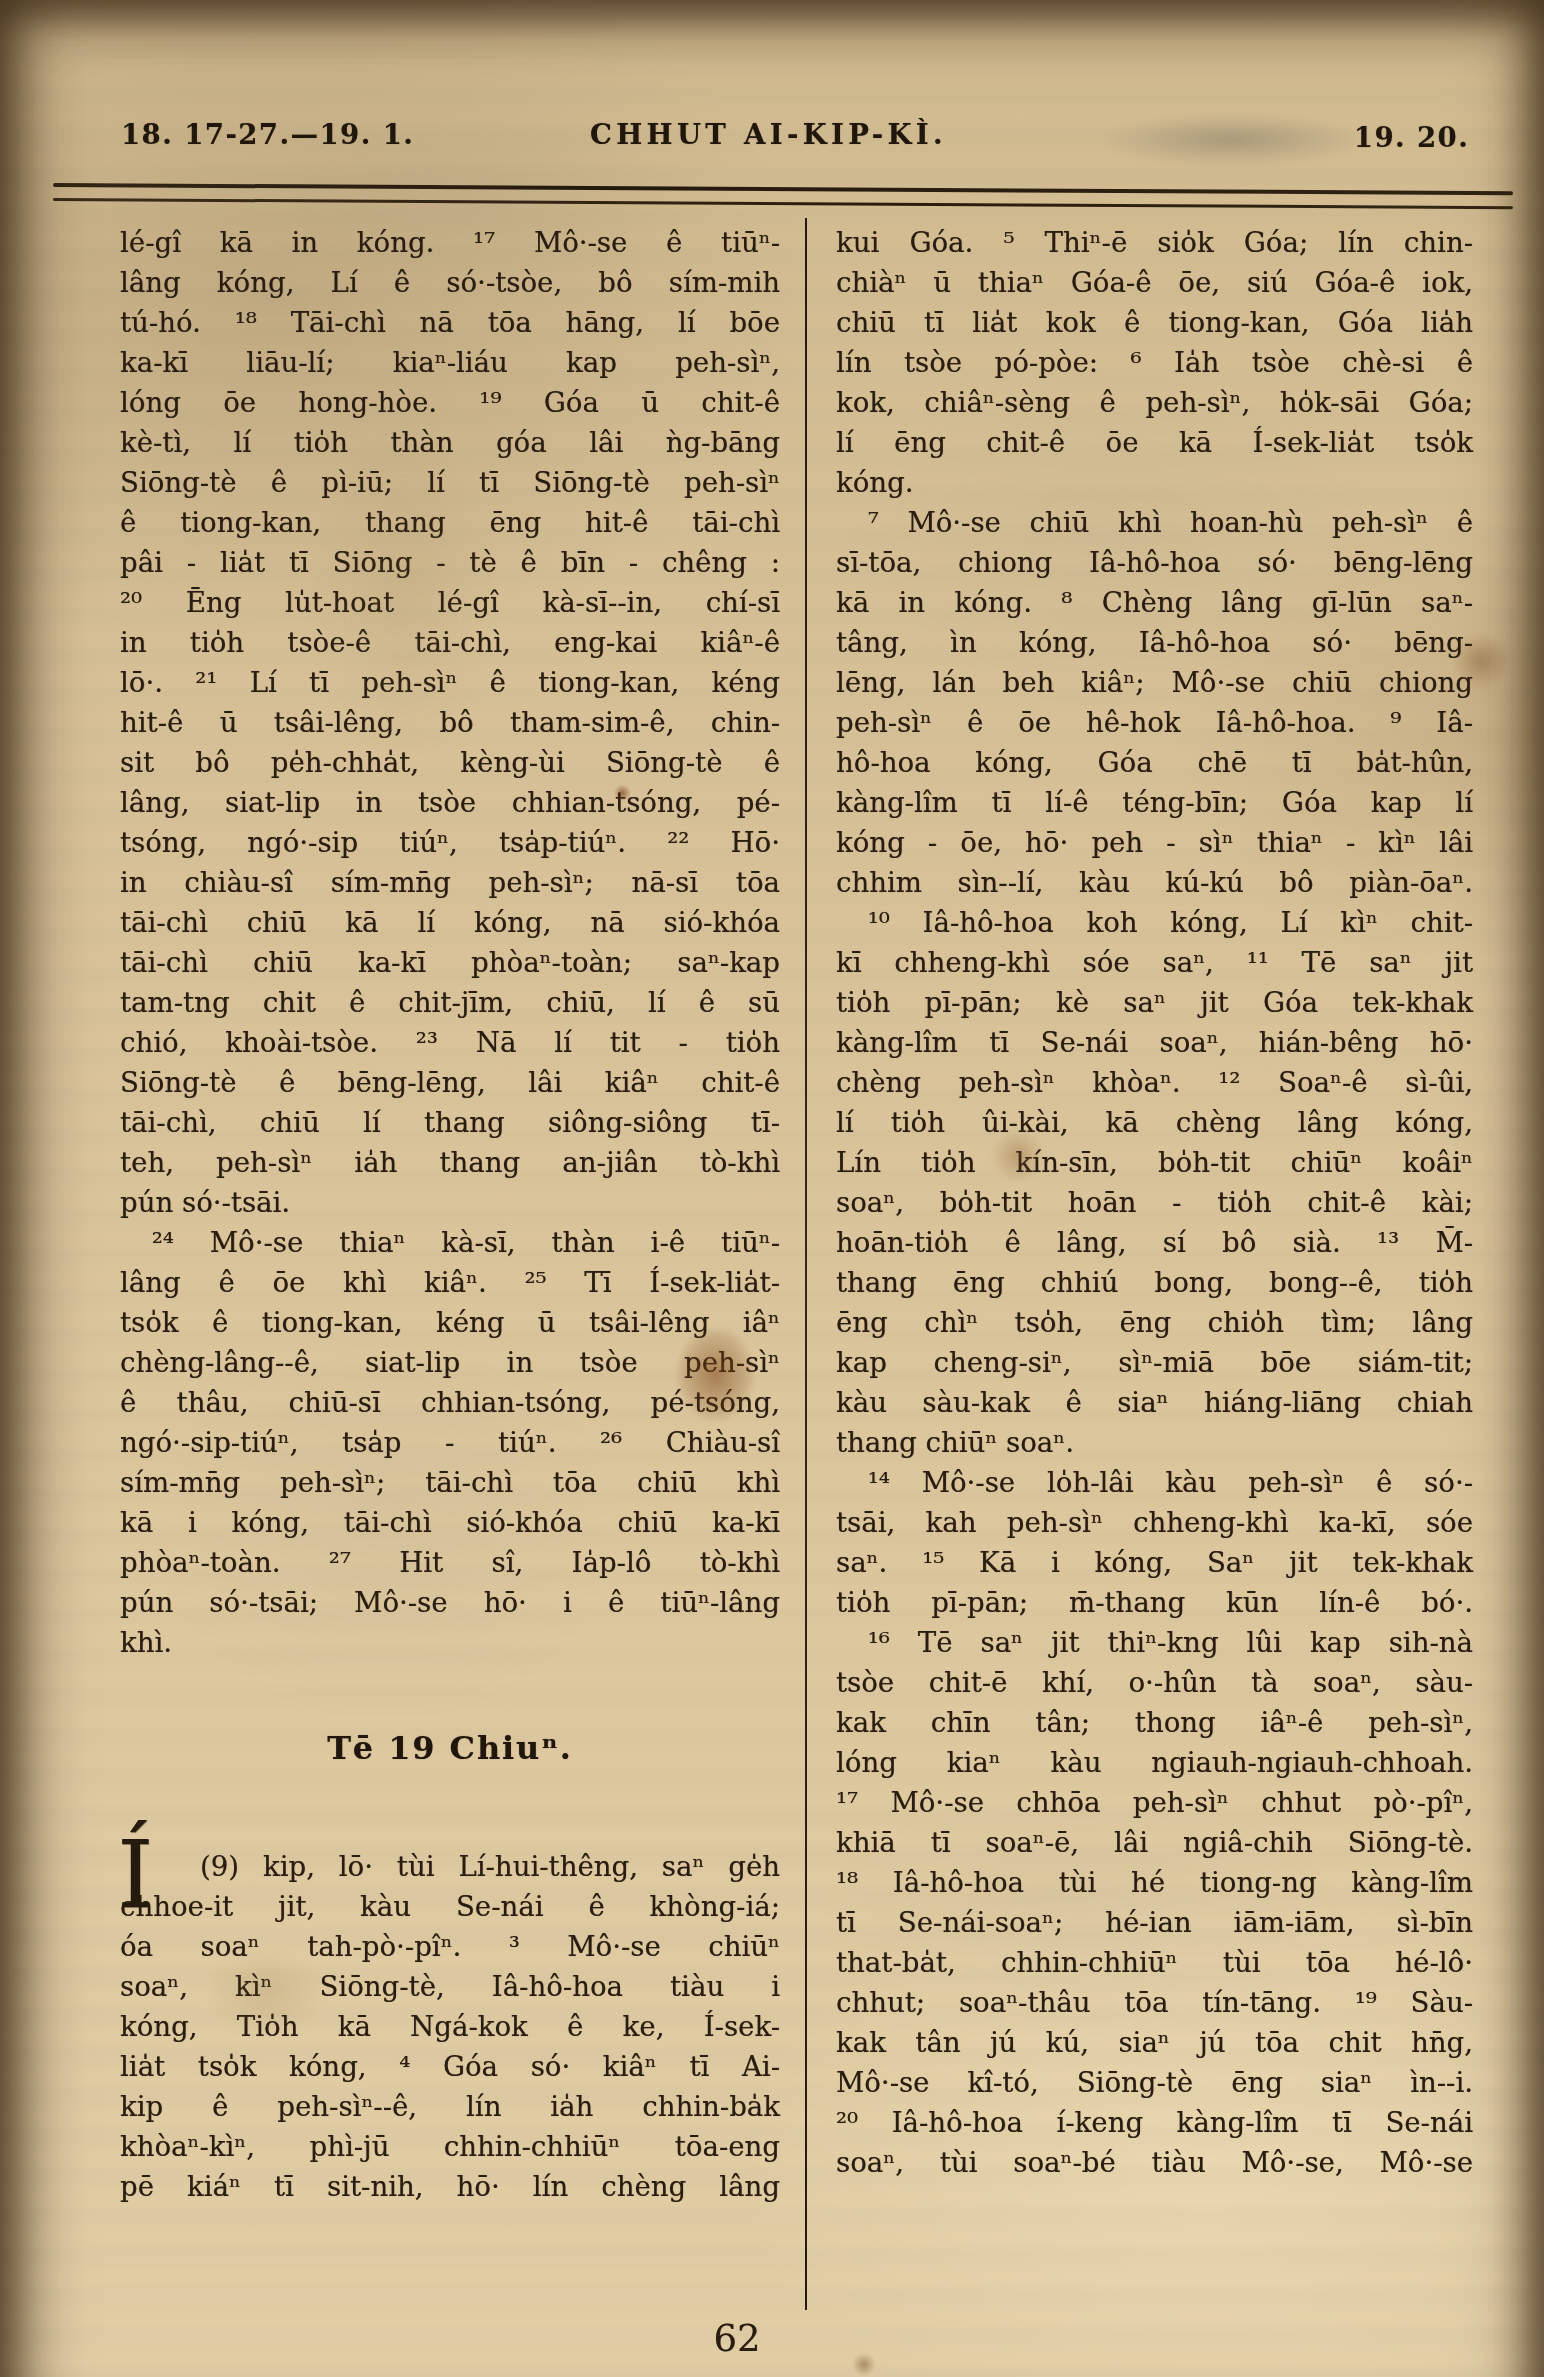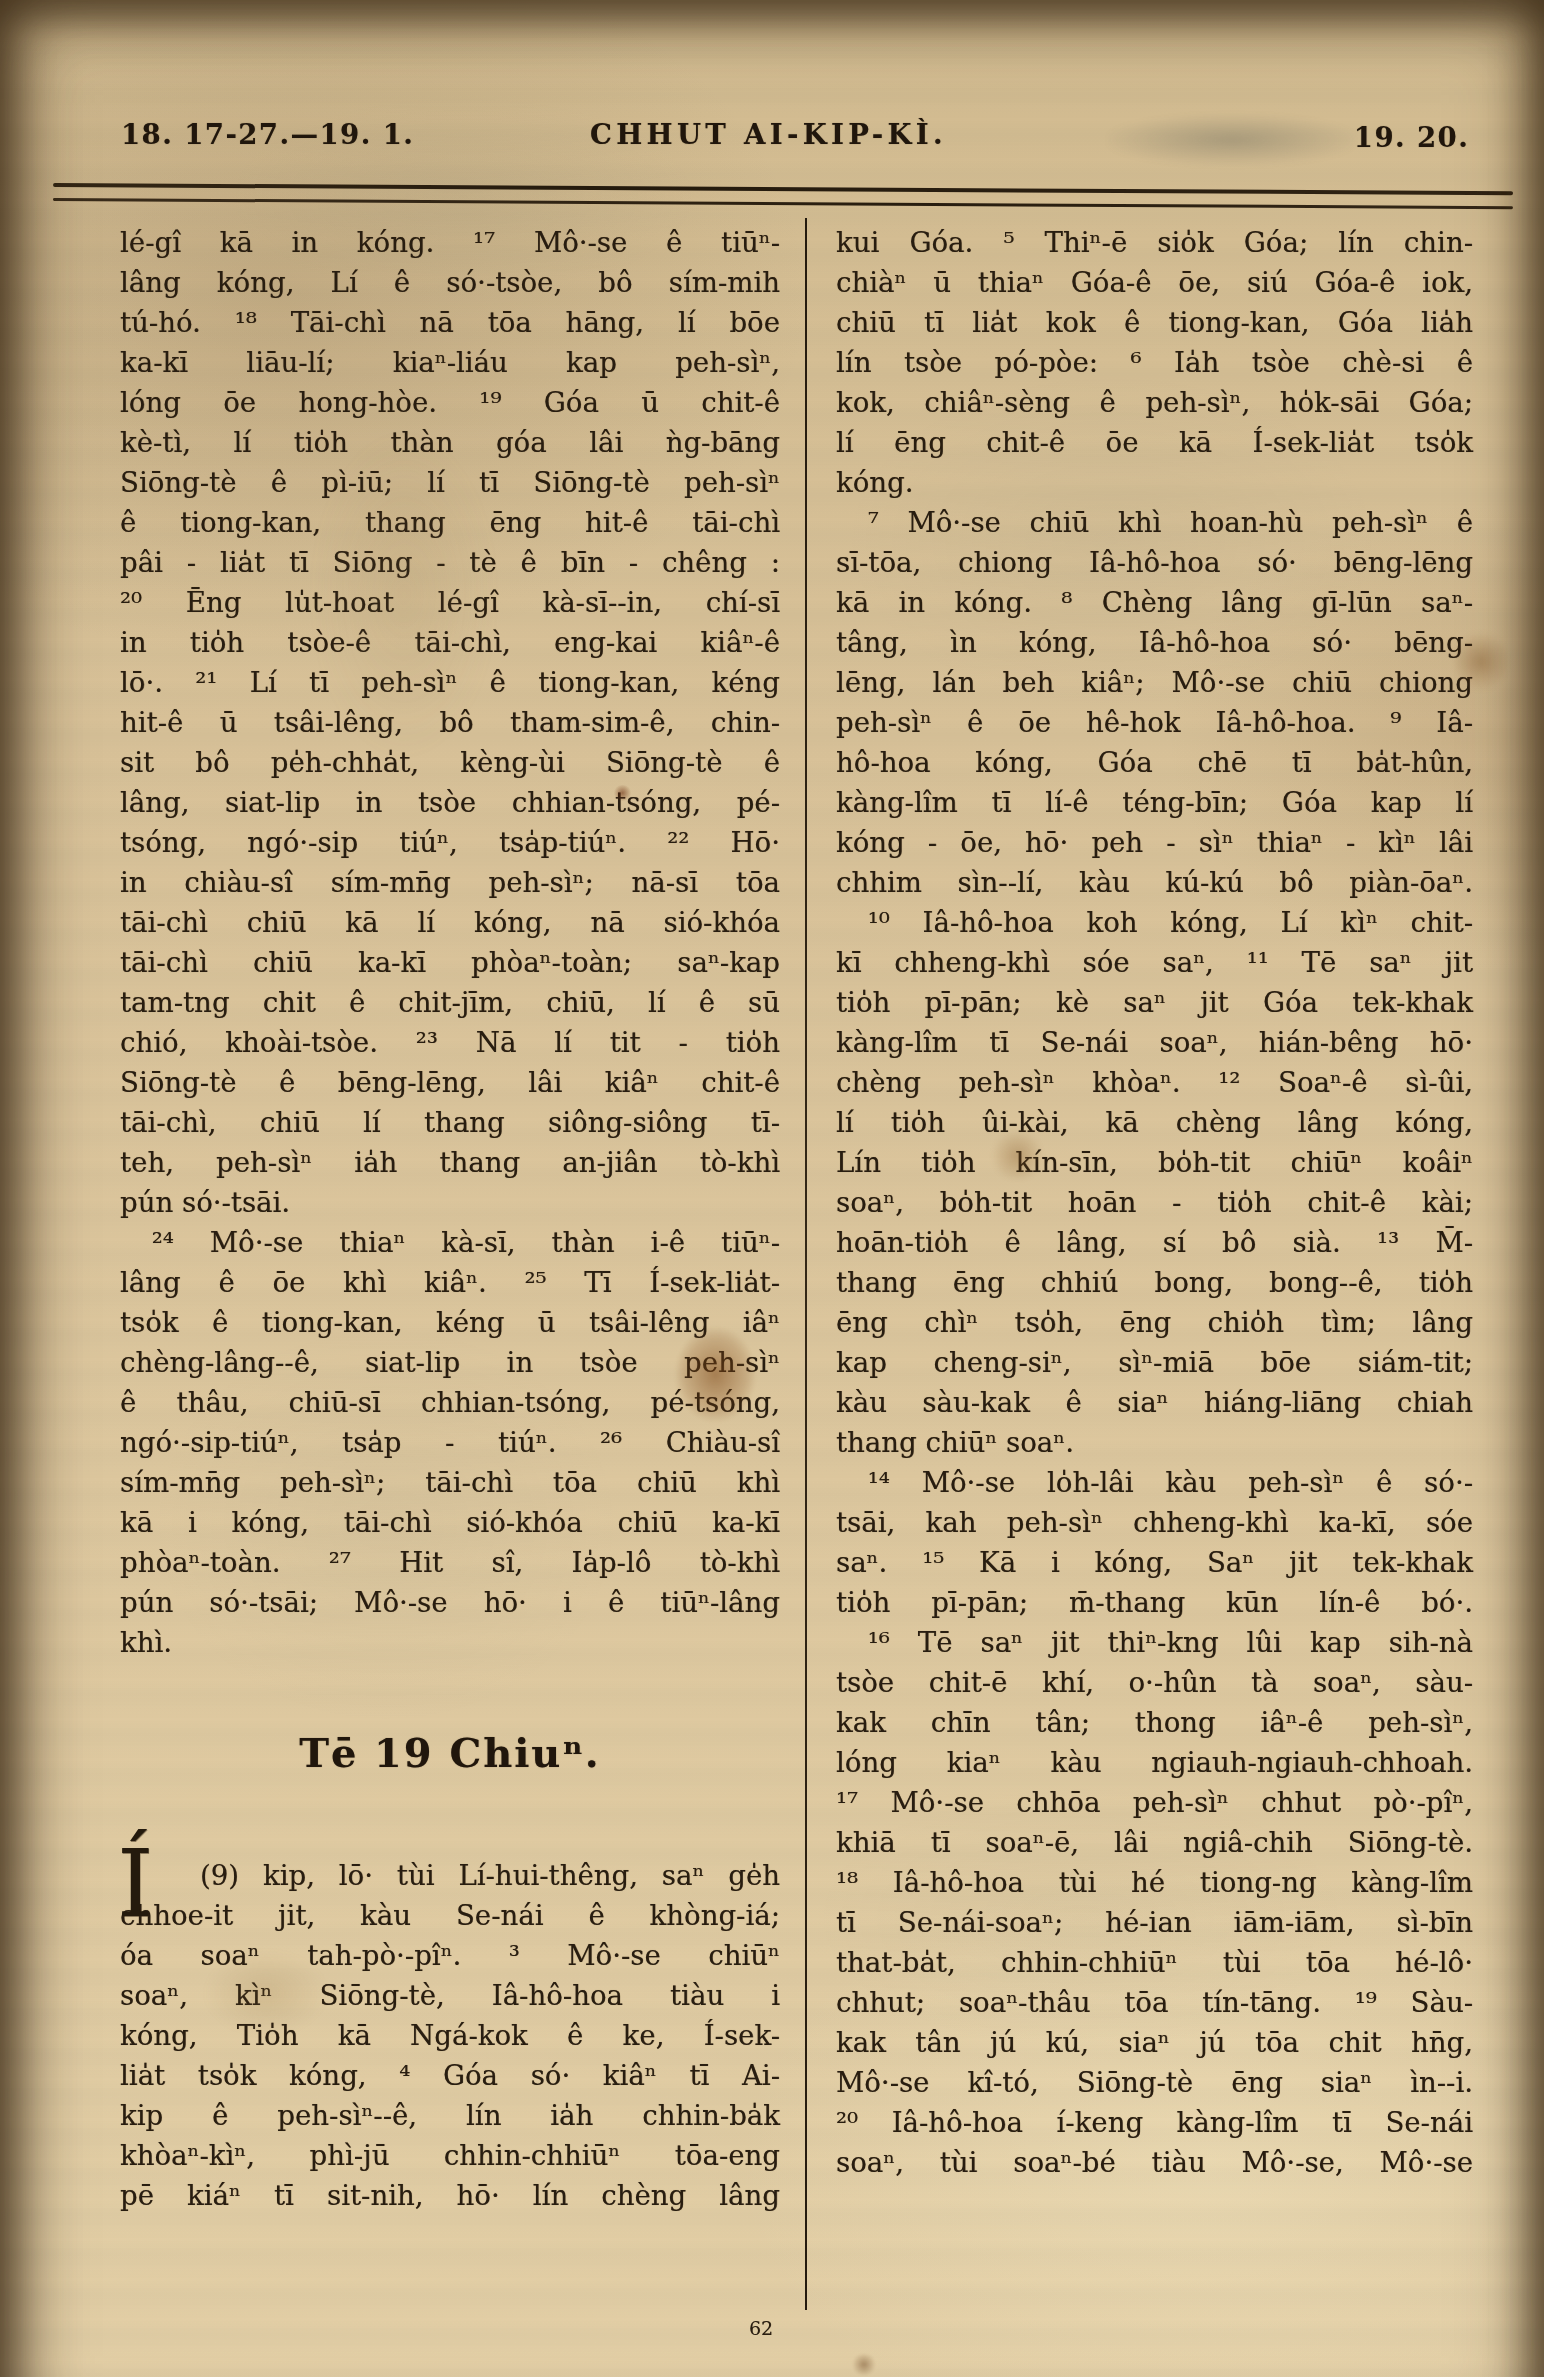--- a/index.html
+++ b/index.html
@@ -95,29 +95,28 @@
   .line.indent { text-indent: 1.15em; }
   .line.dc-pad { padding-left: 80px; }
 
   .para { position: relative; }
   .drop-cap {
     position: absolute; left: -2.9px; top: -18px;
     font-size: 93px; line-height: 1; font-weight: normal;
     color: #241a0d; text-shadow: 0.5px 0.5px 0.5px rgba(55,40,22,0.5);
   }
   .section-heading {
-    font-size: 40px; font-weight: bold; text-align: center;
+    font-size: 32px; font-weight: bold; text-align: center;
     margin-top: 66px; margin-bottom: 80px; letter-spacing: 1.9px;
     color: #20160c; text-shadow: 0 0 1px rgba(50,35,18,0.5);
   }
   .page-number {
     position: absolute; top: 2317px; left: 0; width: 1474px; z-index: 3;
-    text-align: center; font-size: 19px; color: #281d10;
+    text-align: center; font-size: 37px; color: #281d10;
     text-shadow: 0.3px 0.4px 0.5px rgba(55,40,22,0.5);
-    padding-left: 24px;
   }
 </style>
 </head>
 <body>
 
 <div class="page">
   <div class="bleed"></div>
 
   <div class="header">
     <span class="h-left">18. 17-27.—19. 1.</span>

